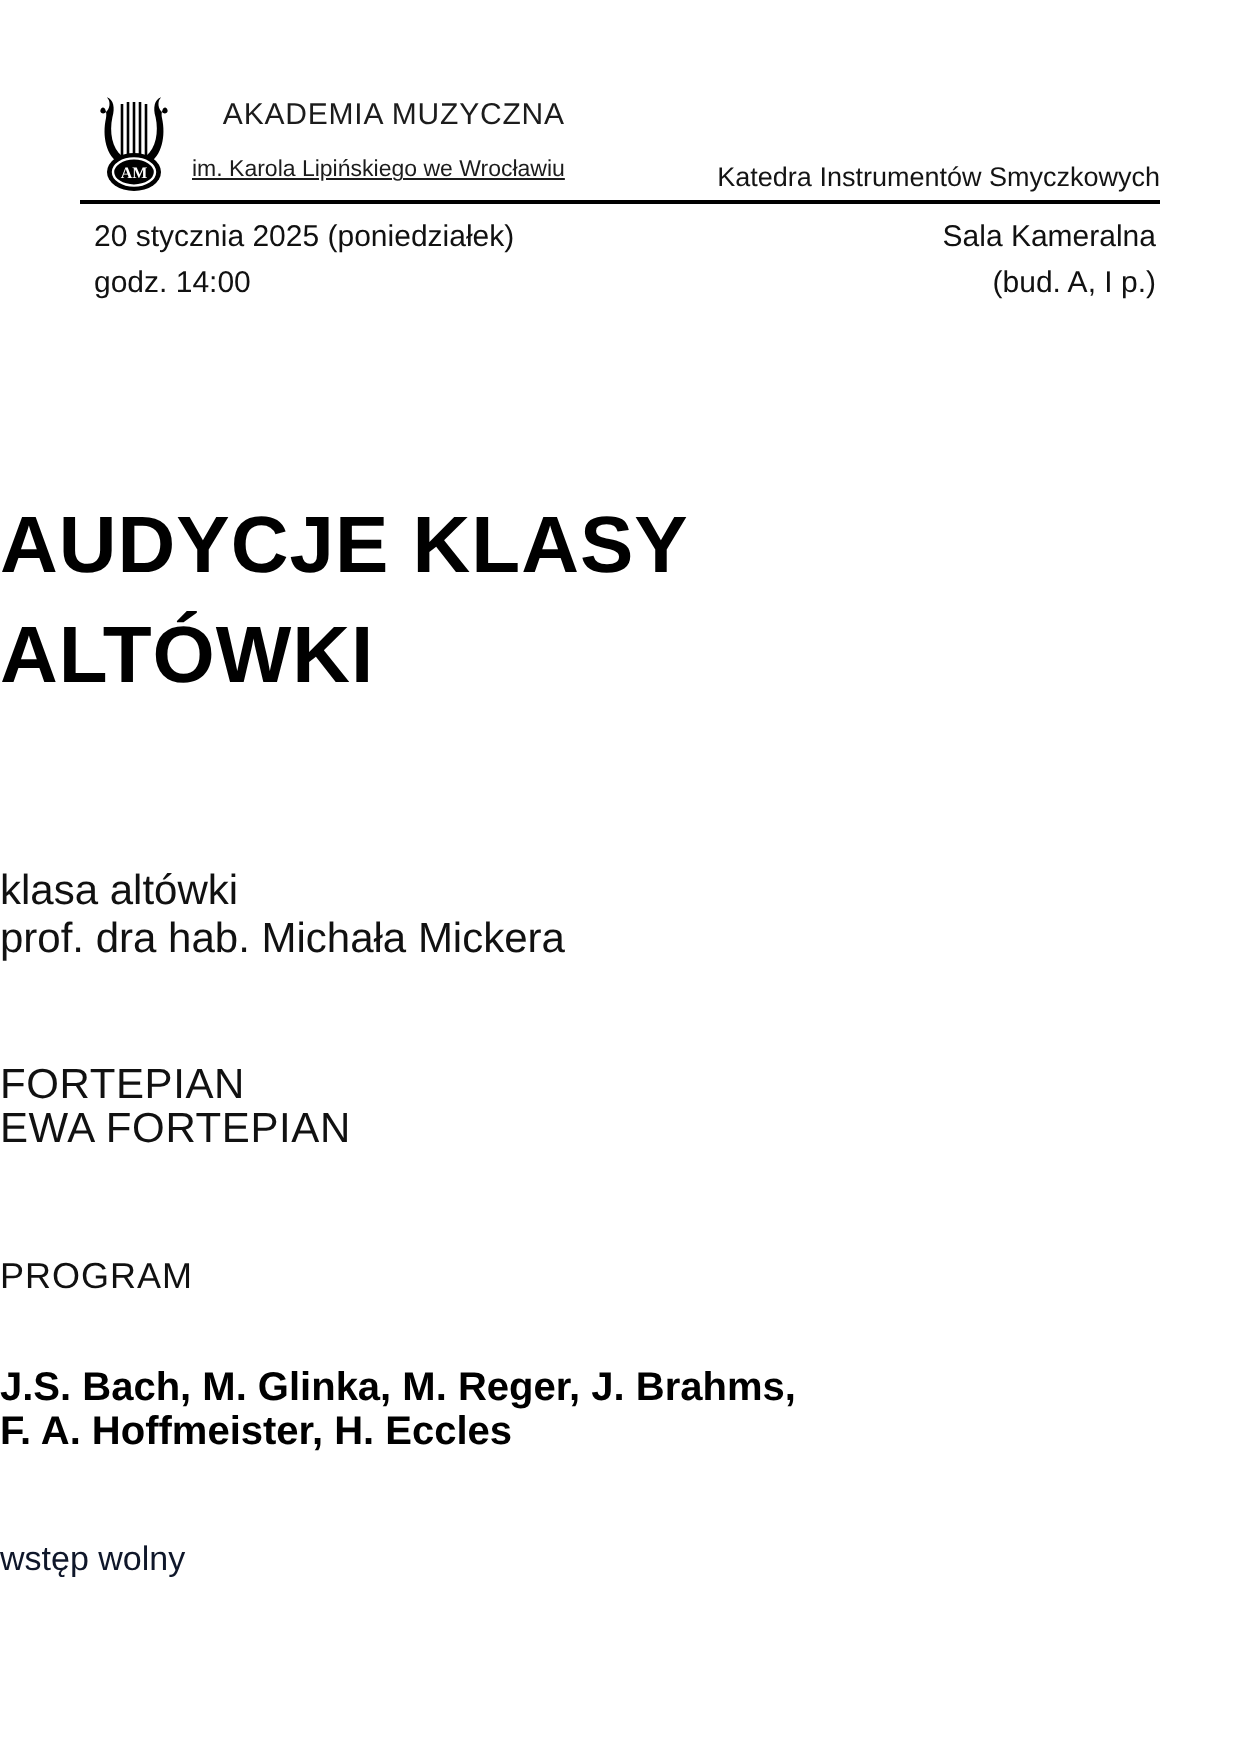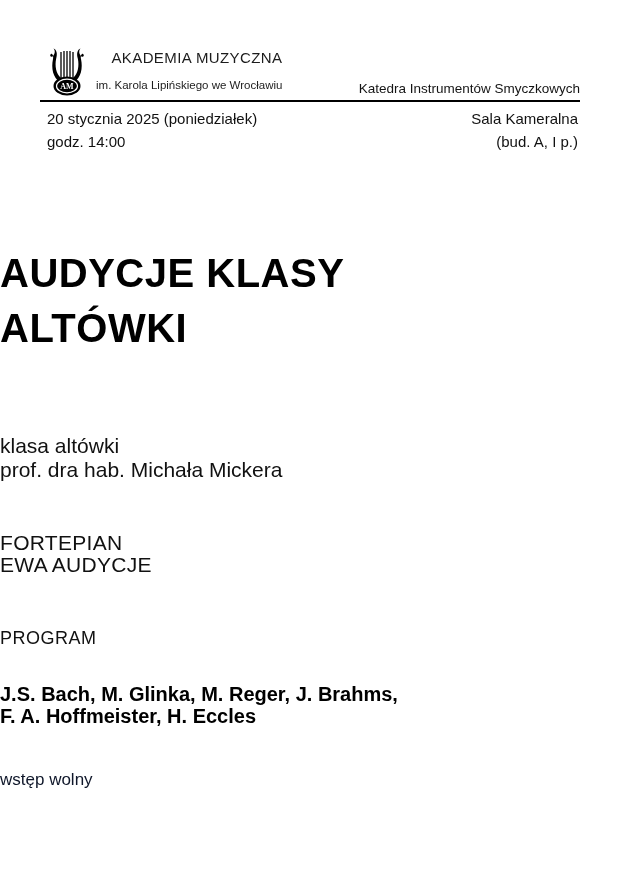--- a/index.html
+++ b/index.html
@@ -46,20 +46,21 @@
     letter-spacing: 0.4px;
     color: #1c1c1c;
     white-space: nowrap;
     text-align: right;
   }
   .brand-sub {
     font-size: 11.5px;
     color: #1c1c1c;
     margin-top: 13px;
     white-space: nowrap;
+    text-decoration: underline;
   }
   .department {
     position: absolute;
     right: 0;
     bottom: 4px;
     font-size: 13.5px;
     color: #141414;
   }
 
   
@@ -171,21 +172,21 @@
     <div>ALTÓWKI</div>
   </div>
 
   <div class="centered class-info">
     <div>klasa altówki</div>
     <div>prof. dra hab. Michała Mickera</div>
   </div>
 
   <div class="centered pianist">
     <div>FORTEPIAN</div>
-    <div>EWA AUDYCJE</div>
+    <div>EWA FORTEPIAN</div>
   </div>
 
   <div class="centered program-heading">PROGRAM</div>
   <div class="centered composers">
     <div>J.S. Bach, M. Glinka, M. Reger, J. Brahms,</div>
     <div>F. A. Hoffmeister, H. Eccles</div>
   </div>
 
   <div class="centered admission" style="color: #0f172a;">wstęp wolny</div>
 

